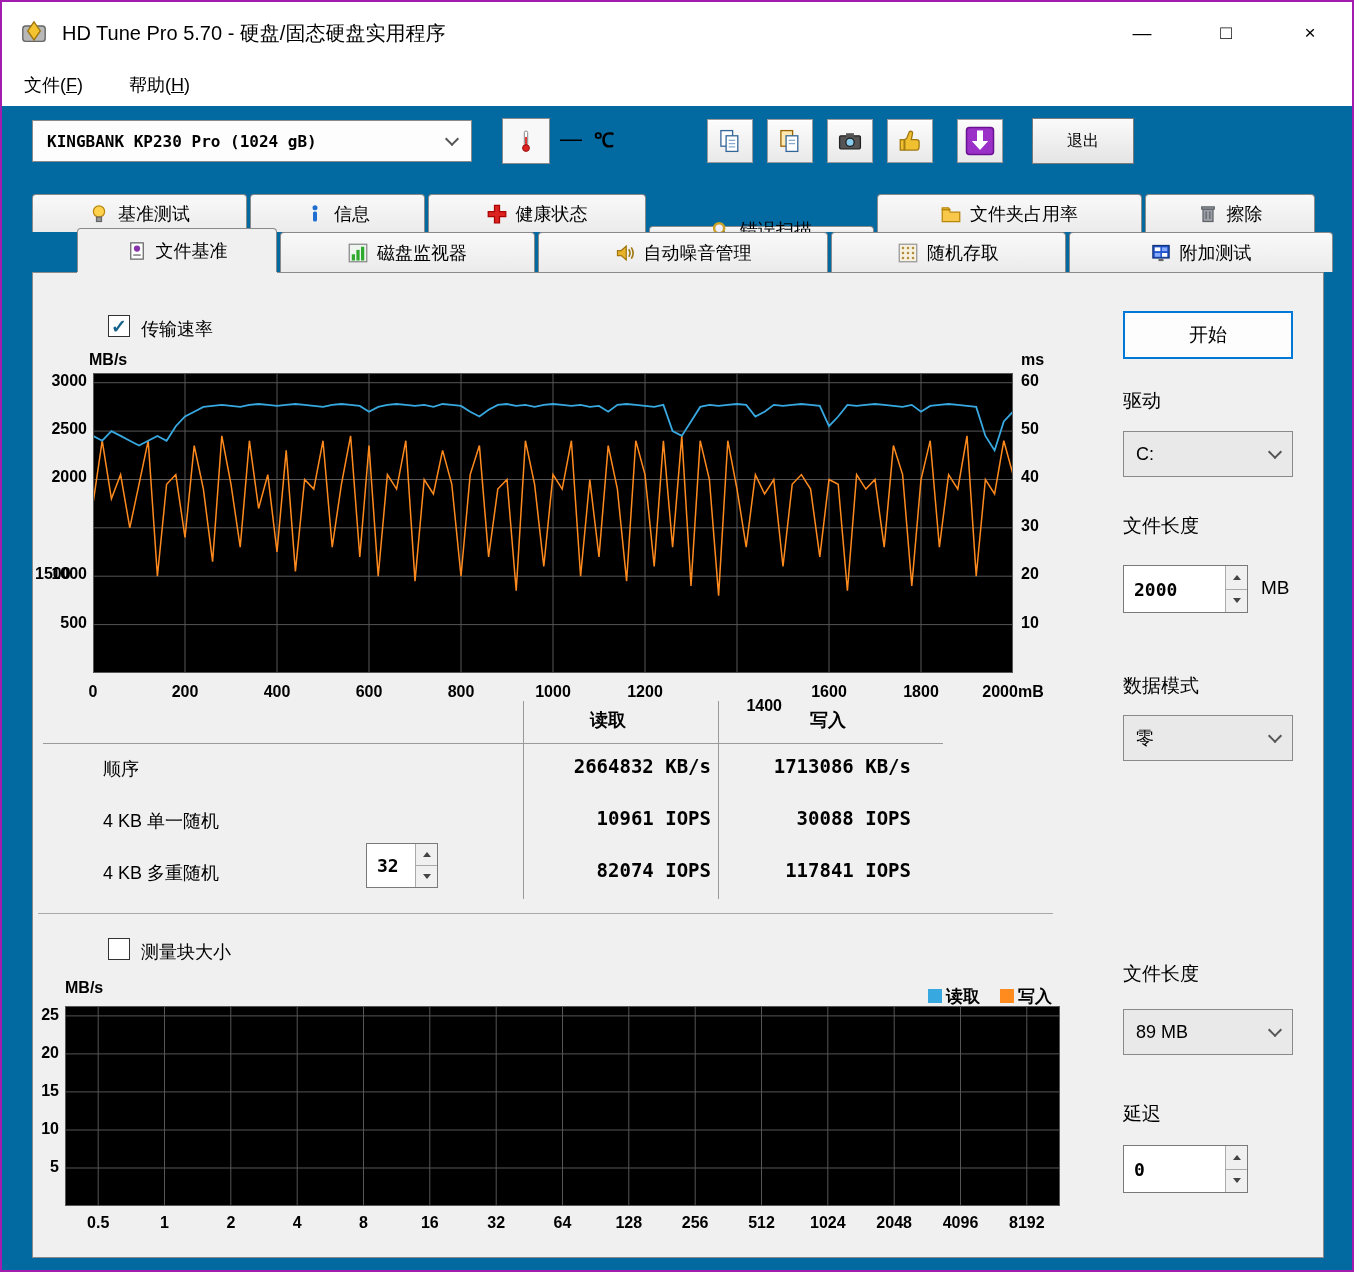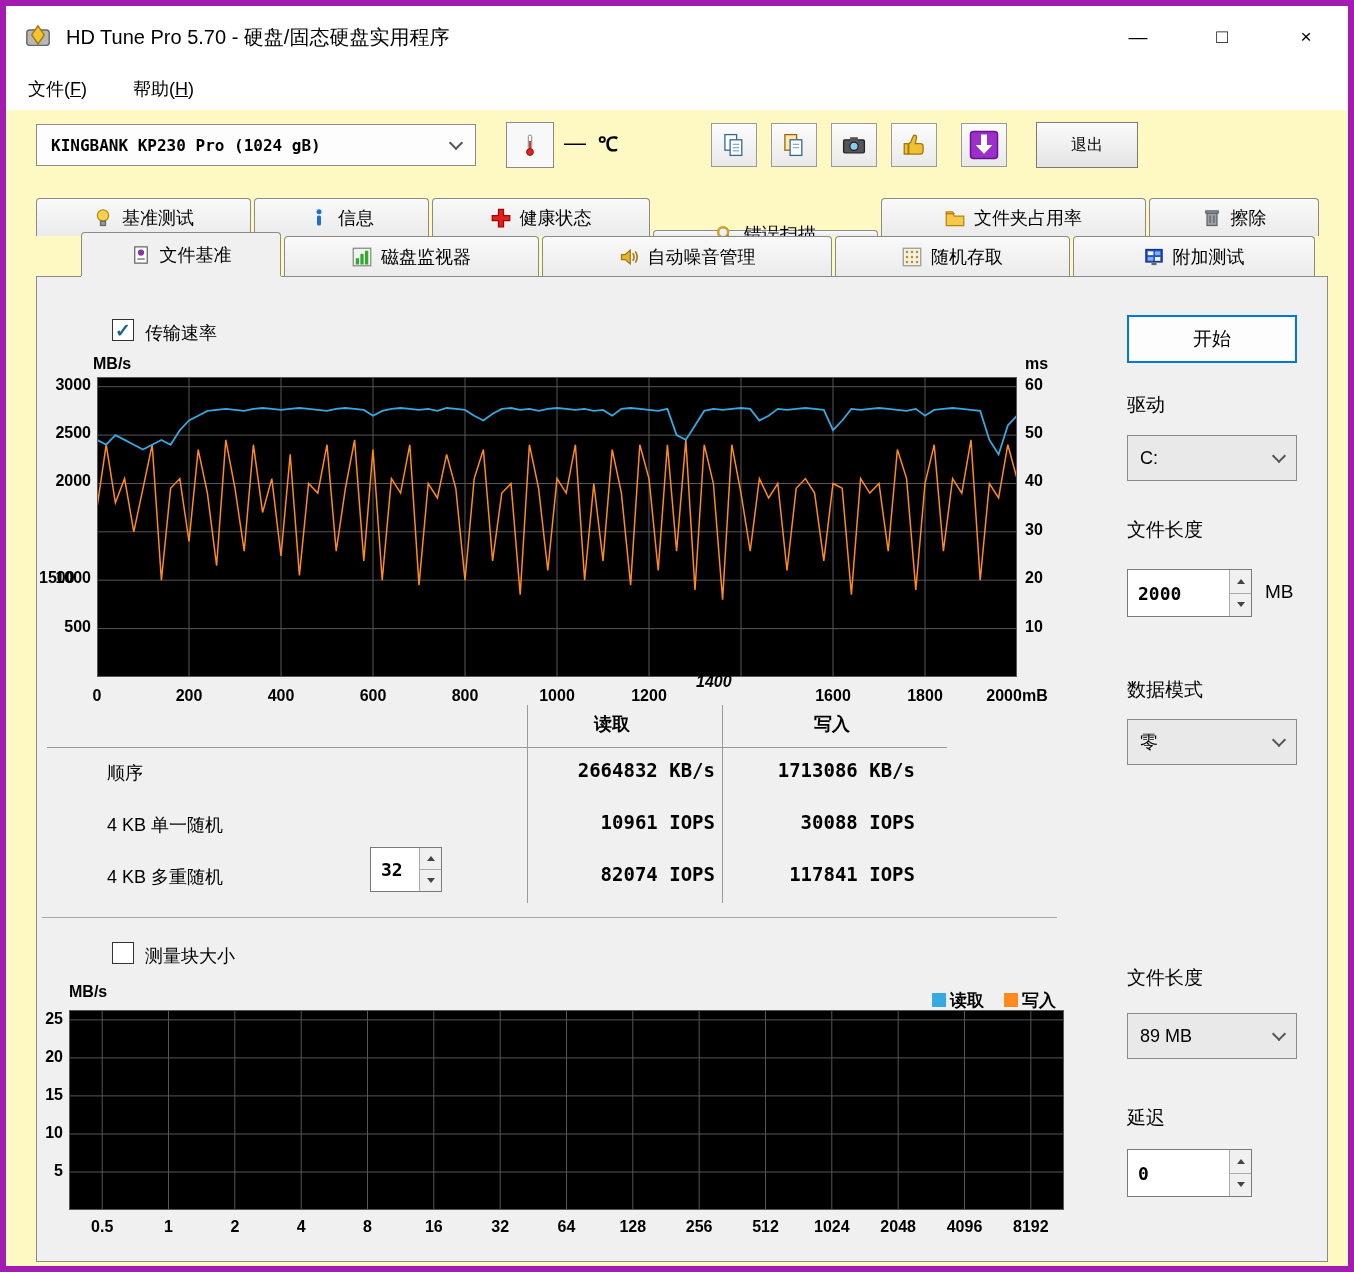--- a/index.html
+++ b/index.html
@@ -1,18 +1,18 @@
 <!DOCTYPE html>
 <html><head>
 <meta charset="utf-8">
 <style>
   *{margin:0;padding:0;box-sizing:border-box;}
   html,body{width:1354px;height:1272px;overflow:hidden;}
   body{background:#e8e8e8;font-family:"Liberation Sans",sans-serif;color:#000;}
-  .window{position:relative;width:1354px;height:1272px;background:#fef9c3;border:6px solid #a21caf;overflow:hidden;}
+  .window{position:relative;width:1354px;height:1272px;background:#0369a1;border:2px solid #a21caf;overflow:hidden;}
   .abs{position:absolute;}
   
   .titlebar{position:absolute;left:0;top:0;width:100%;height:62px;background:#fff;display:flex;align-items:center;}
   .app-icon{width:28px;height:28px;margin-left:18px;flex:0 0 auto;}
   .title-text{margin-left:14px;font-size:20px;white-space:nowrap;}
   .win-controls{margin-left:auto;display:flex;height:100%;}
   .win-btn{width:84px;height:100%;display:flex;align-items:center;justify-content:center;font-size:19px;cursor:default;}
   
   .menubar{position:absolute;left:0;top:62px;width:100%;height:42px;background:#fff;display:flex;align-items:center;padding-left:14px;gap:30px;font-size:18px;}
   .menu-item{padding:4px 8px;}
@@ -221,21 +221,21 @@
             <circle cx="4" cy="8" r="1"></circle>
             <circle cx="8" cy="8" r="1"></circle>
             <circle cx="12" cy="8" r="1"></circle>
             <circle cx="4" cy="12" r="1"></circle>
             <circle cx="8" cy="12" r="1"></circle>
             <circle cx="12" cy="12" r="1"></circle>
           </g>
         </svg>
       <span>随机存取</span>
     </div>
-    <div class="tab" style="width:242px;font-family:Liberation Mono, monospace;">
+    <div class="tab" style="width:264px;font-family:Liberation Mono, monospace;">
       <svg class="ticon" viewBox="0 0 16 16">
           <rect x="1.5" y="2" width="13" height="10" fill="#2255cc" stroke="#113377"></rect>
           <rect x="3" y="3.5" width="4.5" height="3" fill="#fff"></rect>
           <rect x="8.8" y="3.5" width="4.2" height="3" fill="#88aaff"></rect>
           <rect x="3" y="8" width="4.5" height="3" fill="#88aaff"></rect>
           <rect x="8.8" y="8" width="4.2" height="3" fill="#fff"></rect>
           <rect x="6" y="12.8" width="4" height="1.7" fill="#666"></rect>
         </svg>
       <span>附加测试</span>
     </div>
@@ -394,21 +394,21 @@
       <span class="tick" style="left: 988px; top: 292.226px;">20</span>
       <span class="tick" style="left: 2px; top: 340.613px; width: 52px; text-align: right;">500</span>
       <span class="tick" style="left: 988px; top: 340.613px;">10</span>
       <span class="tick" style="left: 15px; top: 410px; width: 90px; text-align: center;">0</span>
       <span class="tick" style="left: 107px; top: 410px; width: 90px; text-align: center;">200</span>
       <span class="tick" style="left: 199px; top: 410px; width: 90px; text-align: center;">400</span>
       <span class="tick" style="left: 291px; top: 410px; width: 90px; text-align: center;">600</span>
       <span class="tick" style="left: 383px; top: 410px; width: 90px; text-align: center;">800</span>
       <span class="tick" style="left: 475px; top: 410px; width: 90px; text-align: center;">1000</span>
       <span class="tick" style="left: 567px; top: 410px; width: 90px; text-align: center;">1200</span>
-      <span class="tick" style="left: 659px; top: 396px; width: 90px; text-align: left; font-style: italic;">1400</span>
+      <span class="tick" style="left: 659px; top: 424px; width: 90px; text-align: right;">1400</span>
       <span class="tick" style="left: 751px; top: 410px; width: 90px; text-align: center;">1600</span>
       <span class="tick" style="left: 843px; top: 410px; width: 90px; text-align: center;">1800</span>
       <span class="tick" style="left: 935px; top: 410px; width: 90px; text-align: center;">2000mB</span>
       <span class="tick" style="left: 0px; top: 732.886px; width: 26px; text-align: right;">25</span>
       <span class="tick" style="left: 0px; top: 770.909px; width: 26px; text-align: right;">20</span>
       <span class="tick" style="left: 0px; top: 808.932px; width: 26px; text-align: right;">15</span>
       <span class="tick" style="left: 0px; top: 846.954px; width: 26px; text-align: right;">10</span>
       <span class="tick" style="left: 0px; top: 884.977px; width: 26px; text-align: right;">5</span>
       <span class="tick" style="left: 25.1667px; top: 941px; width: 80px; text-align: center;">0.5</span>
       <span class="tick" style="left: 91.5px; top: 941px; width: 80px; text-align: center;">1</span>

